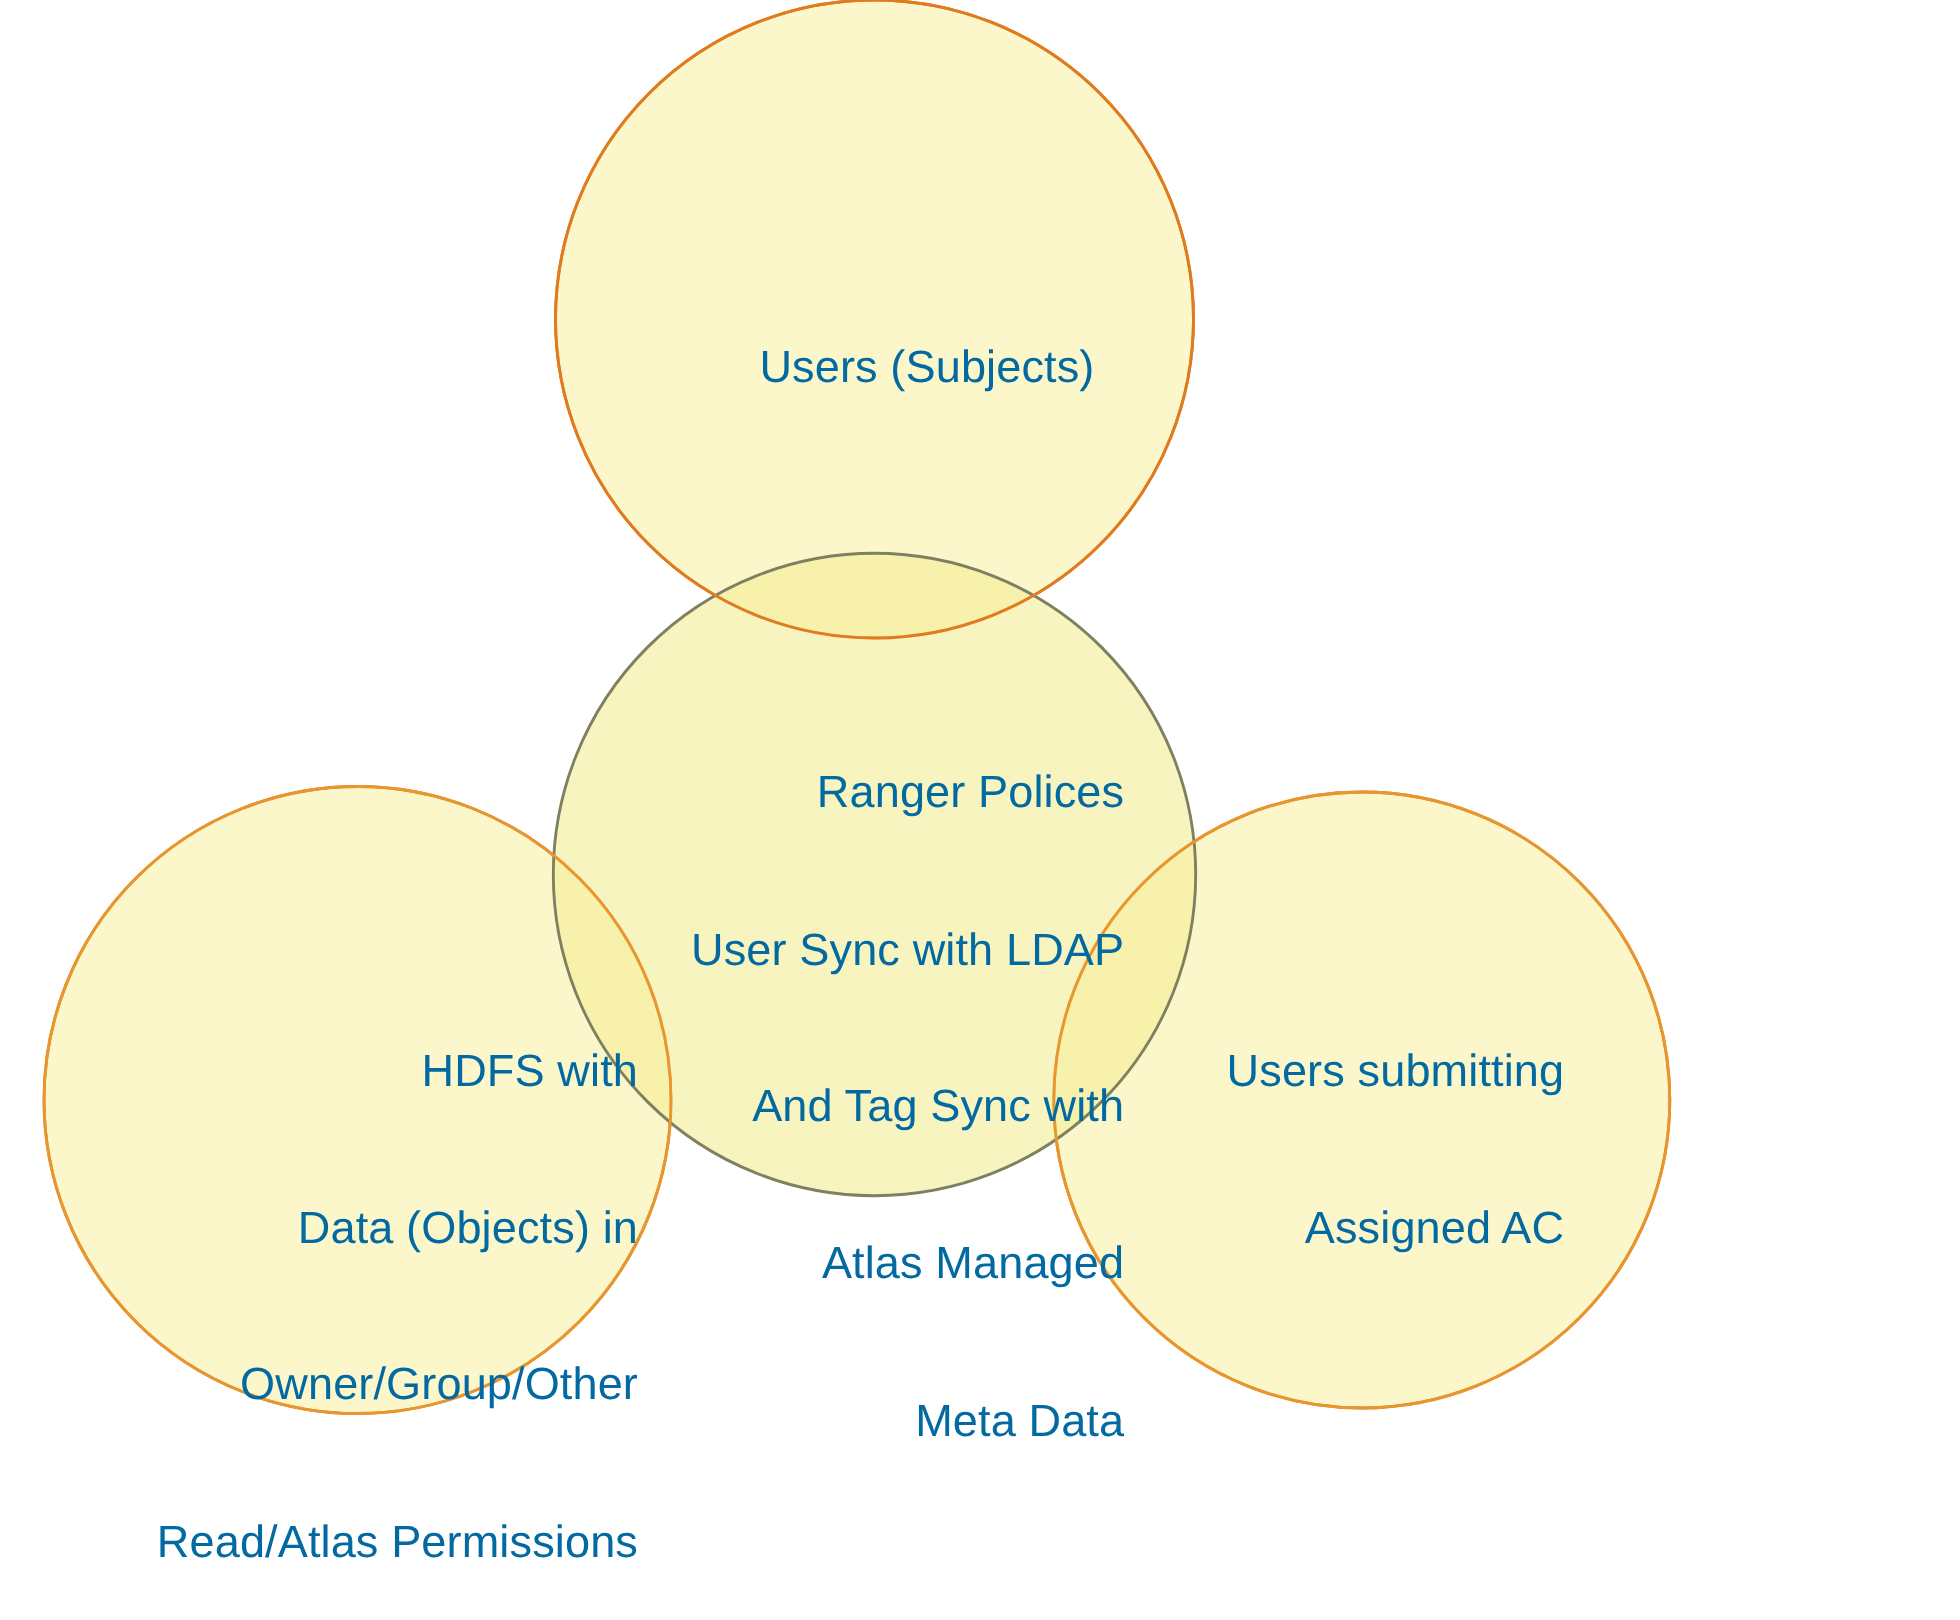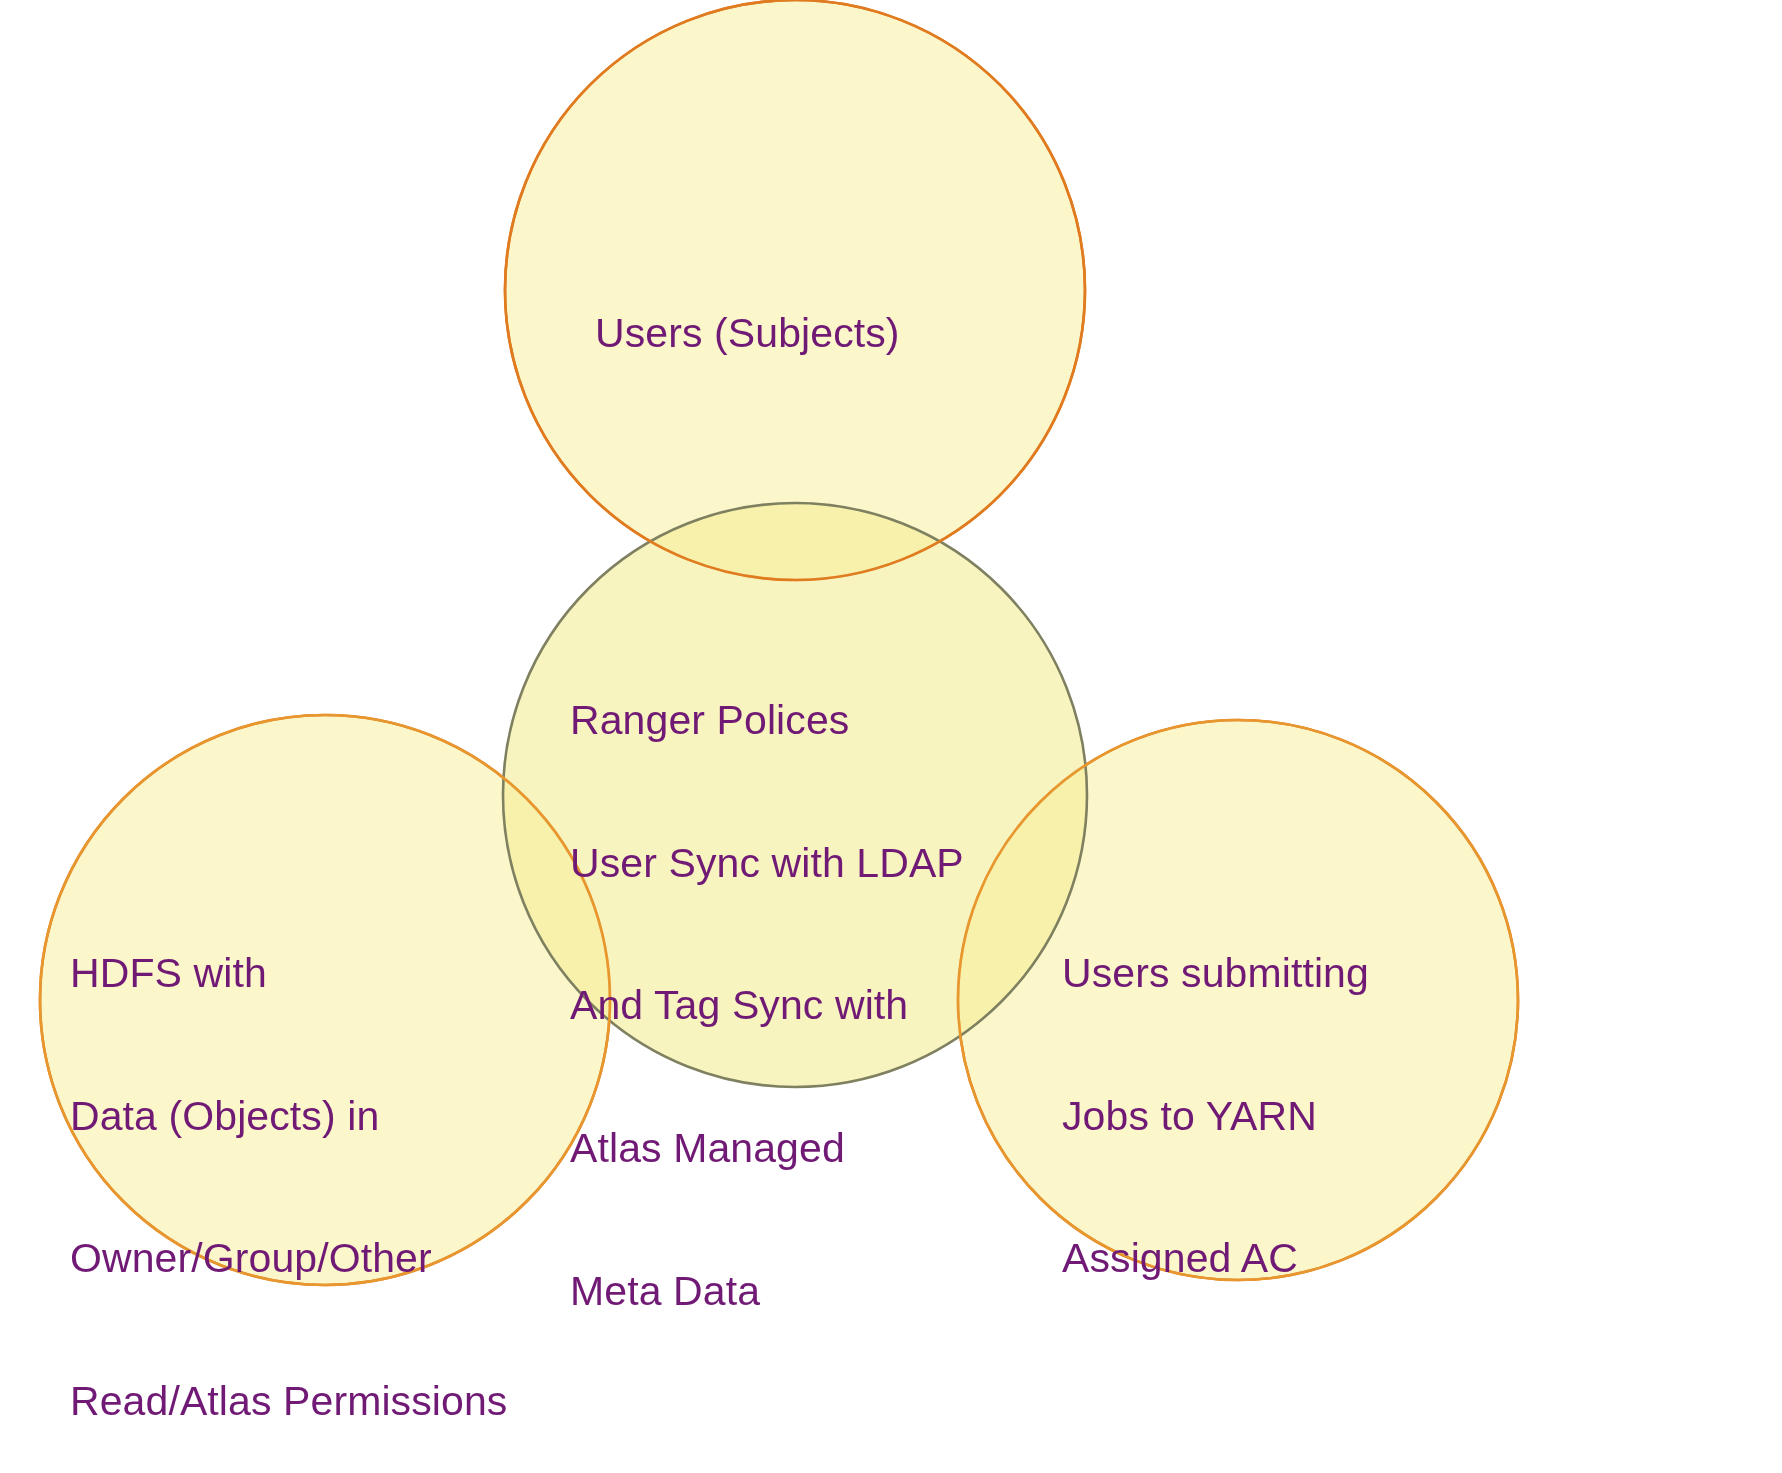--- a/index.html
+++ b/index.html
@@ -21,22 +21,22 @@
   }
   #venn-svg {
     position: absolute;
     left: 0;
     top: 0;
     width: 1782px;
     height: 1473px;
   }
   .label-block {
     position: absolute;
-    text-align: left;
-    color: #701a75;
+    text-align: right;
+    color: #0369a1;
     line-height: 1.16;
     white-space: pre;
     letter-spacing: 0.1px;
     pointer-events: none;
   }
   #label-top {
     left: 595px;
     top: 215px;
     width: 400px;
     font-size: 41px;
@@ -97,17 +97,16 @@
 
   <div class="label-block" id="label-left">
     <span class="label-line">HDFS with</span>
     <span class="label-line">Data (Objects) in</span>
     <span class="label-line">Owner/Group/Other</span>
     <span class="label-line">Read/Atlas Permissions</span>
   </div>
 
   <div class="label-block" id="label-right">
     <span class="label-line">Users submitting</span>
-    <span class="label-line">Jobs to YARN</span>
     <span class="label-line">Assigned AC</span>
   </div>
 
 </div>
 
 </body></html>

